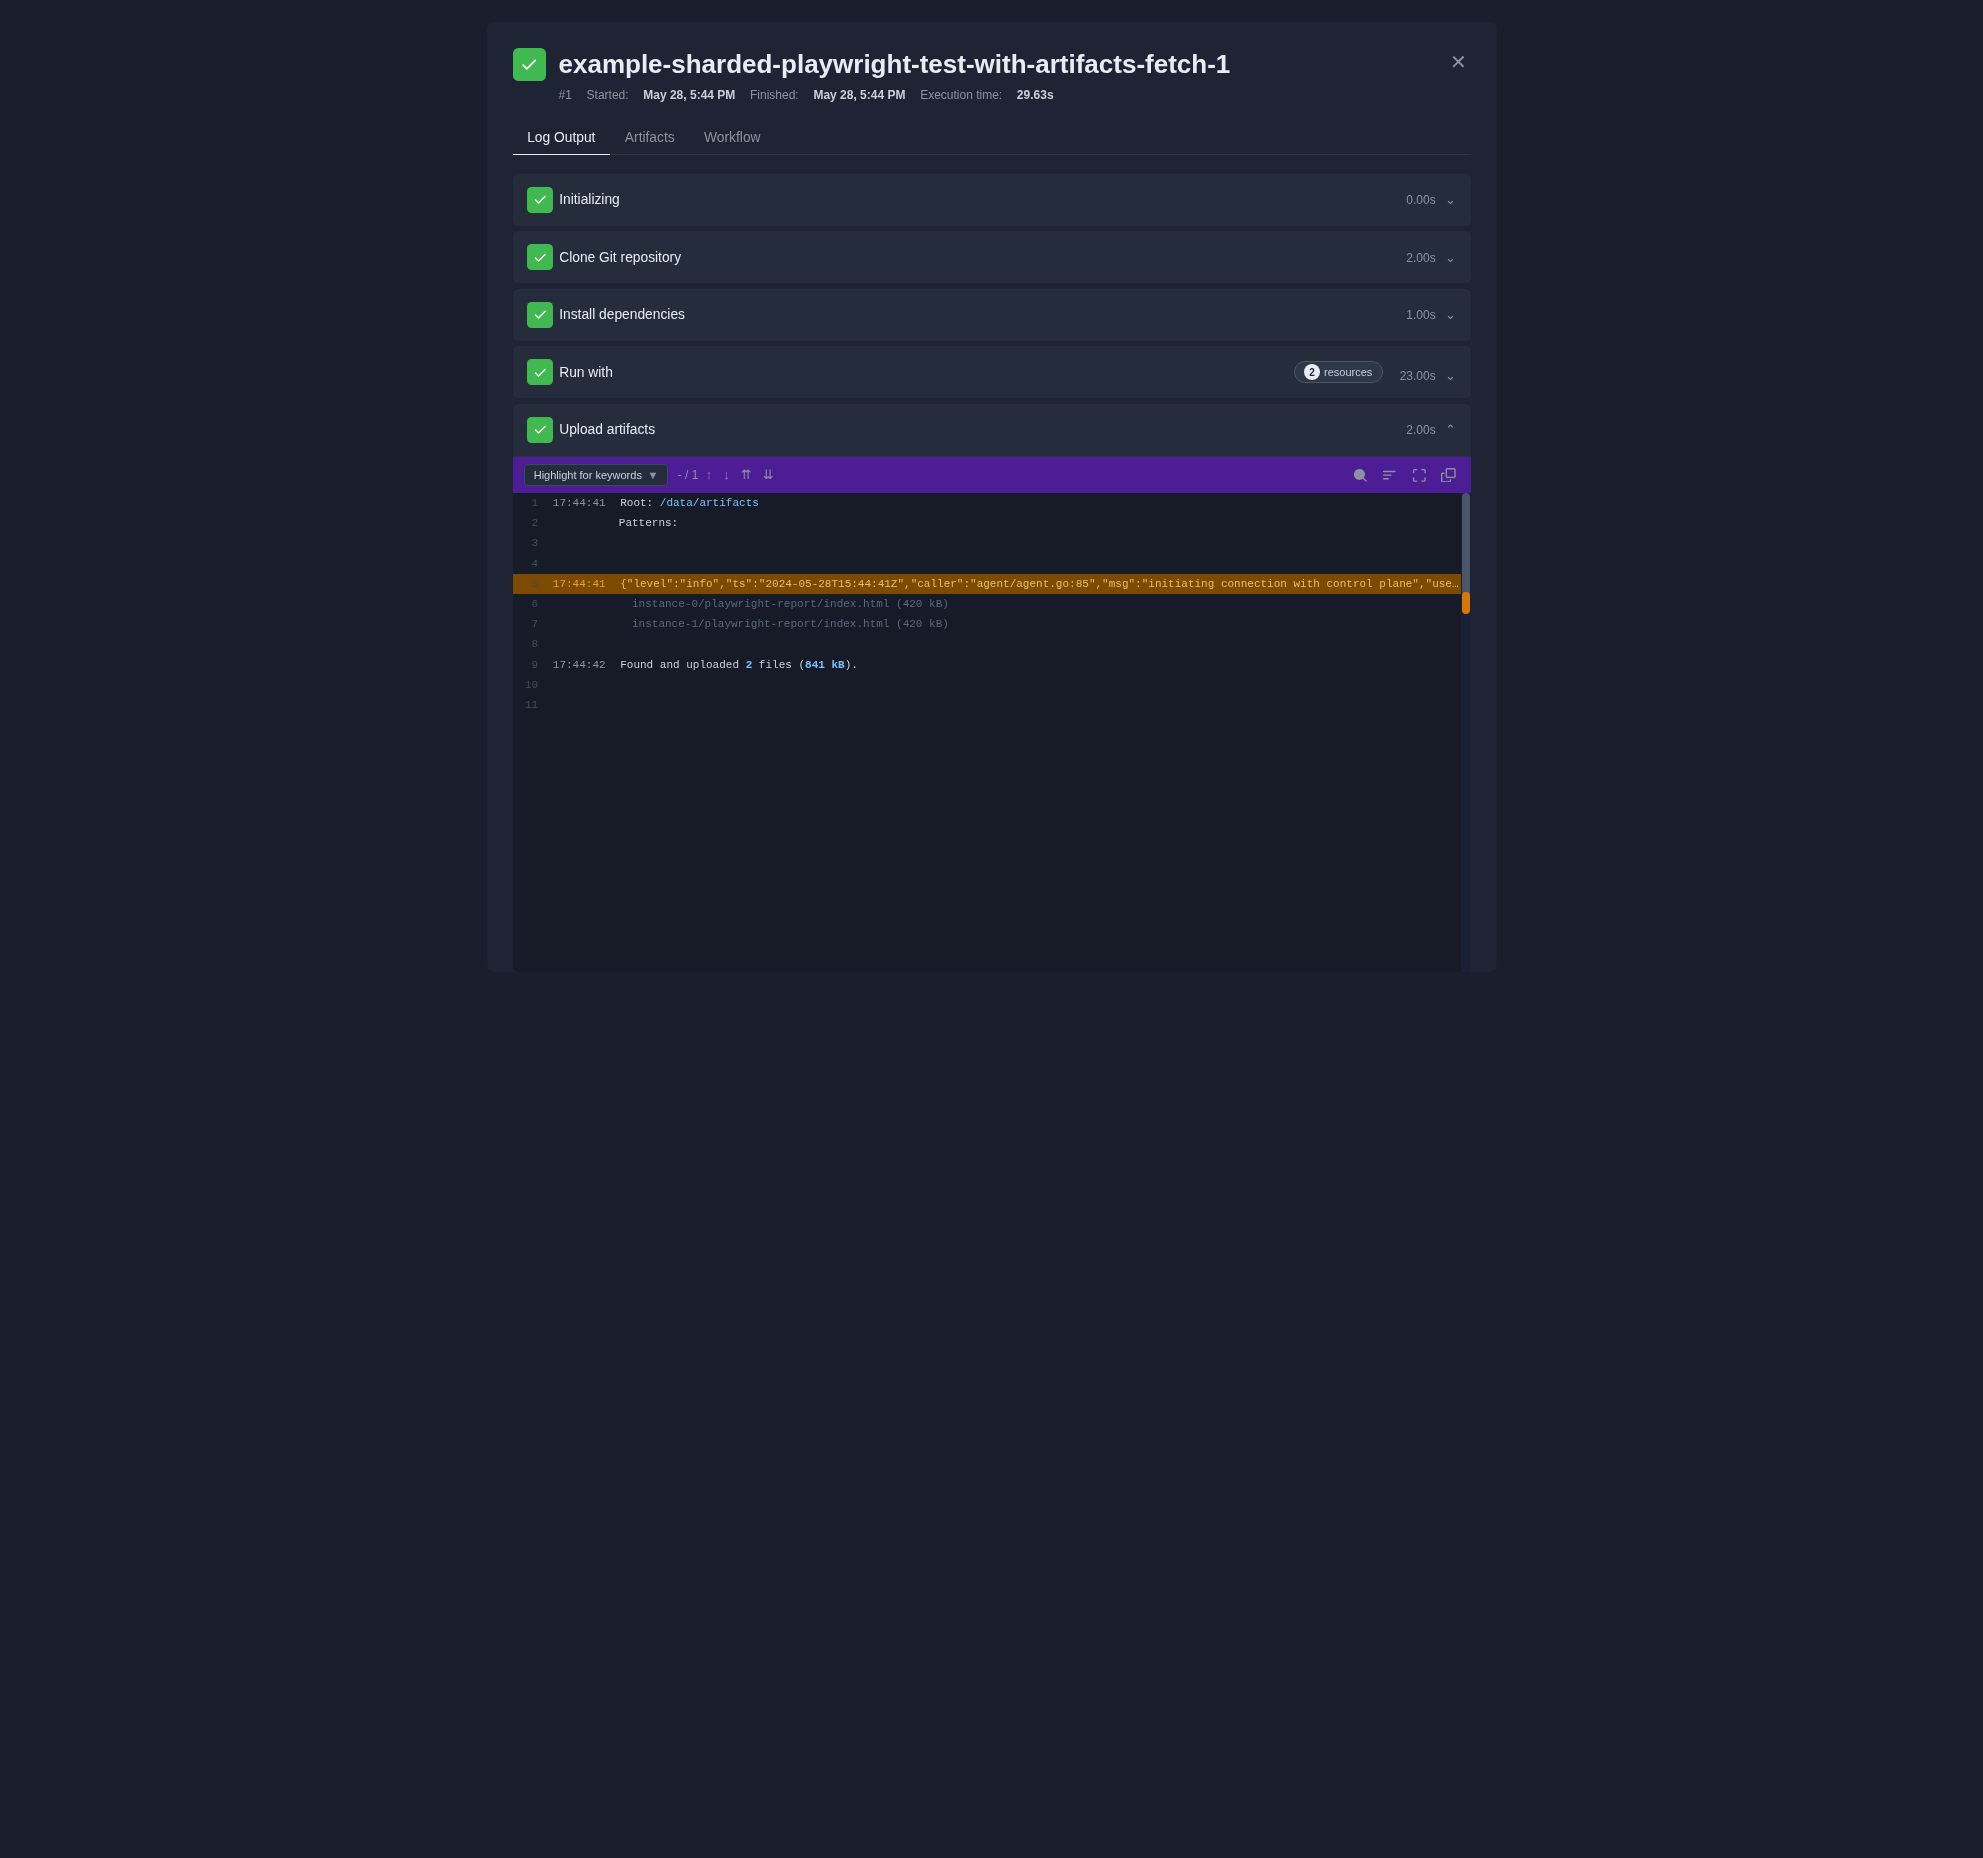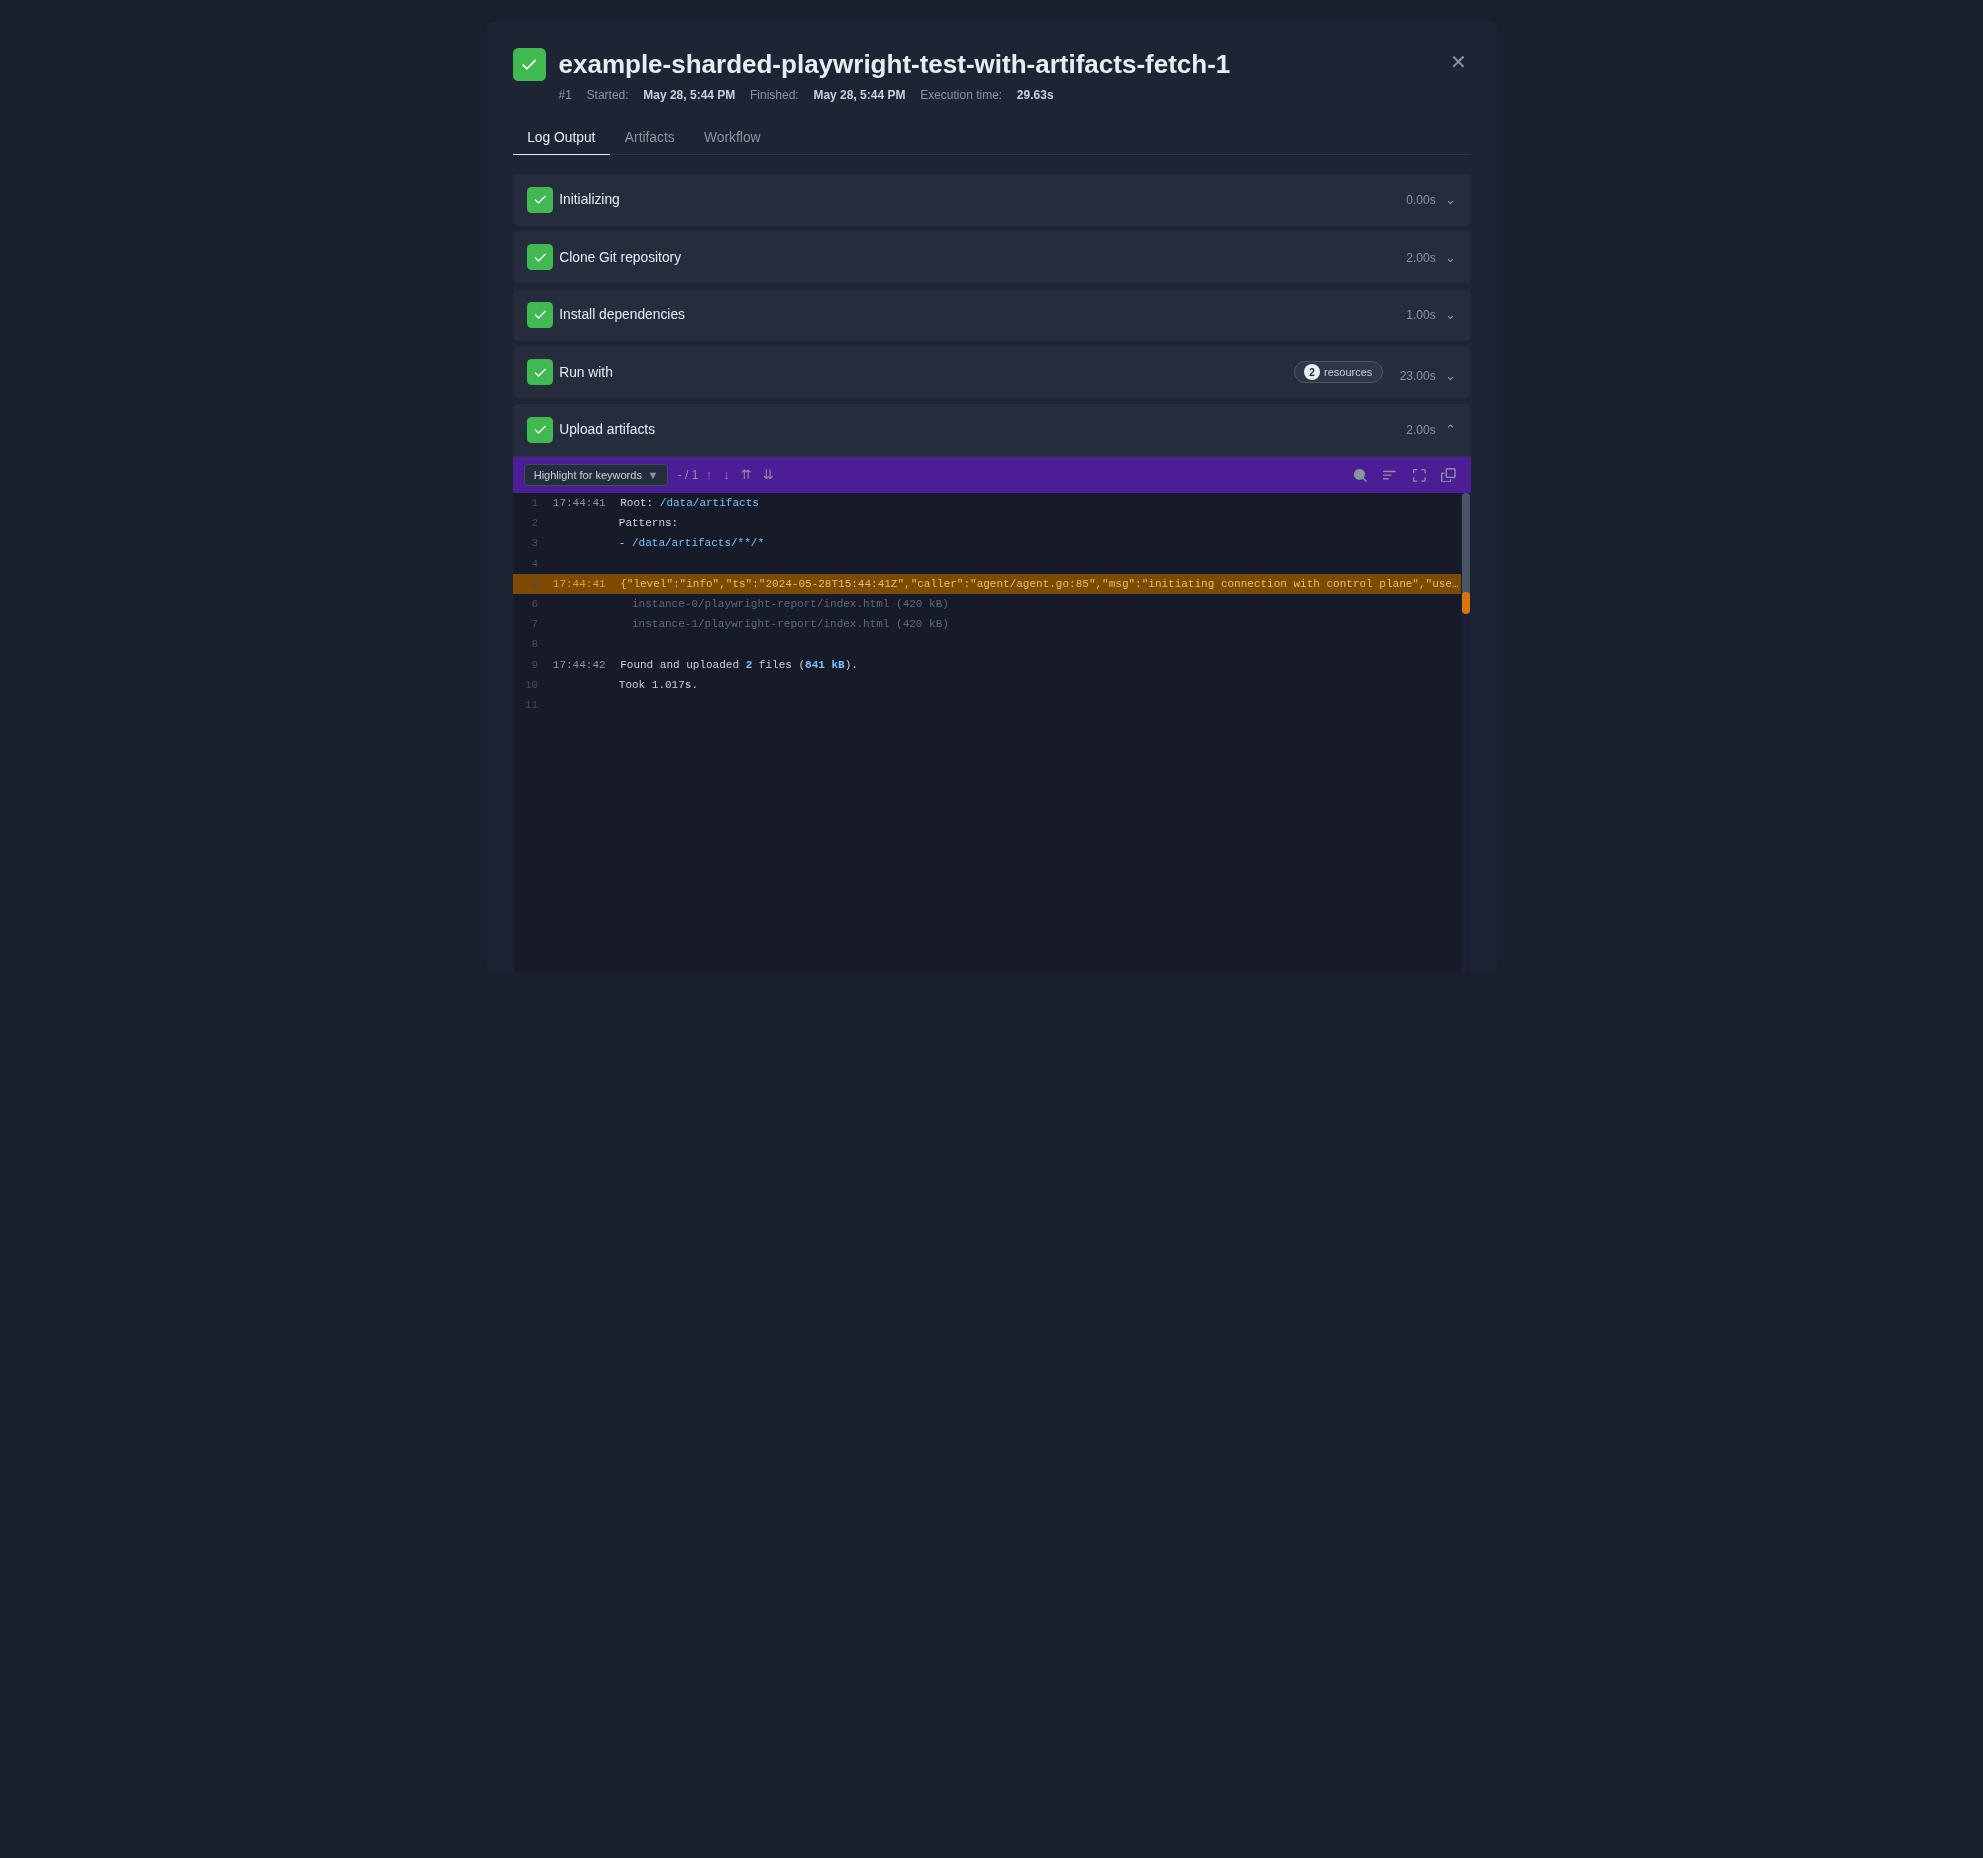--- a/index.html
+++ b/index.html
@@ -448,21 +448,20 @@
 
       <div class="log-line">
         <span class="line-num">2</span>
         <span class="line-time"></span>
         <span class="line-content">Patterns:</span>
       </div>
 
       <div class="log-line">
         <span class="line-num">3</span>
         <span class="line-time"></span>
-        <span class="line-content">- <span class="path">/data/artifacts/**/*</span></span>
       </div>
 
       <div class="log-line">
         <span class="line-num">4</span>
         <span class="line-time"></span>
         <span class="line-content"></span>
       </div>
 
       <div class="log-line highlighted">
         <span class="line-num">5</span>
@@ -490,21 +489,20 @@
 
       <div class="log-line">
         <span class="line-num">9</span>
         <span class="line-time" style="color:#8b949e">17:44:42</span>
         <span class="line-content">Found and uploaded <span class="num-bold">2</span> files (<span class="size-bold">841 kB</span>).</span>
       </div>
 
       <div class="log-line">
         <span class="line-num">10</span>
         <span class="line-time"></span>
-        <span class="line-content">Took 1.017s.</span>
       </div>
 
       <div class="log-line">
         <span class="line-num">11</span>
         <span class="line-time"></span>
         <span class="line-content"></span>
       </div>
 
       <div style="height: 257px;"></div>
 

